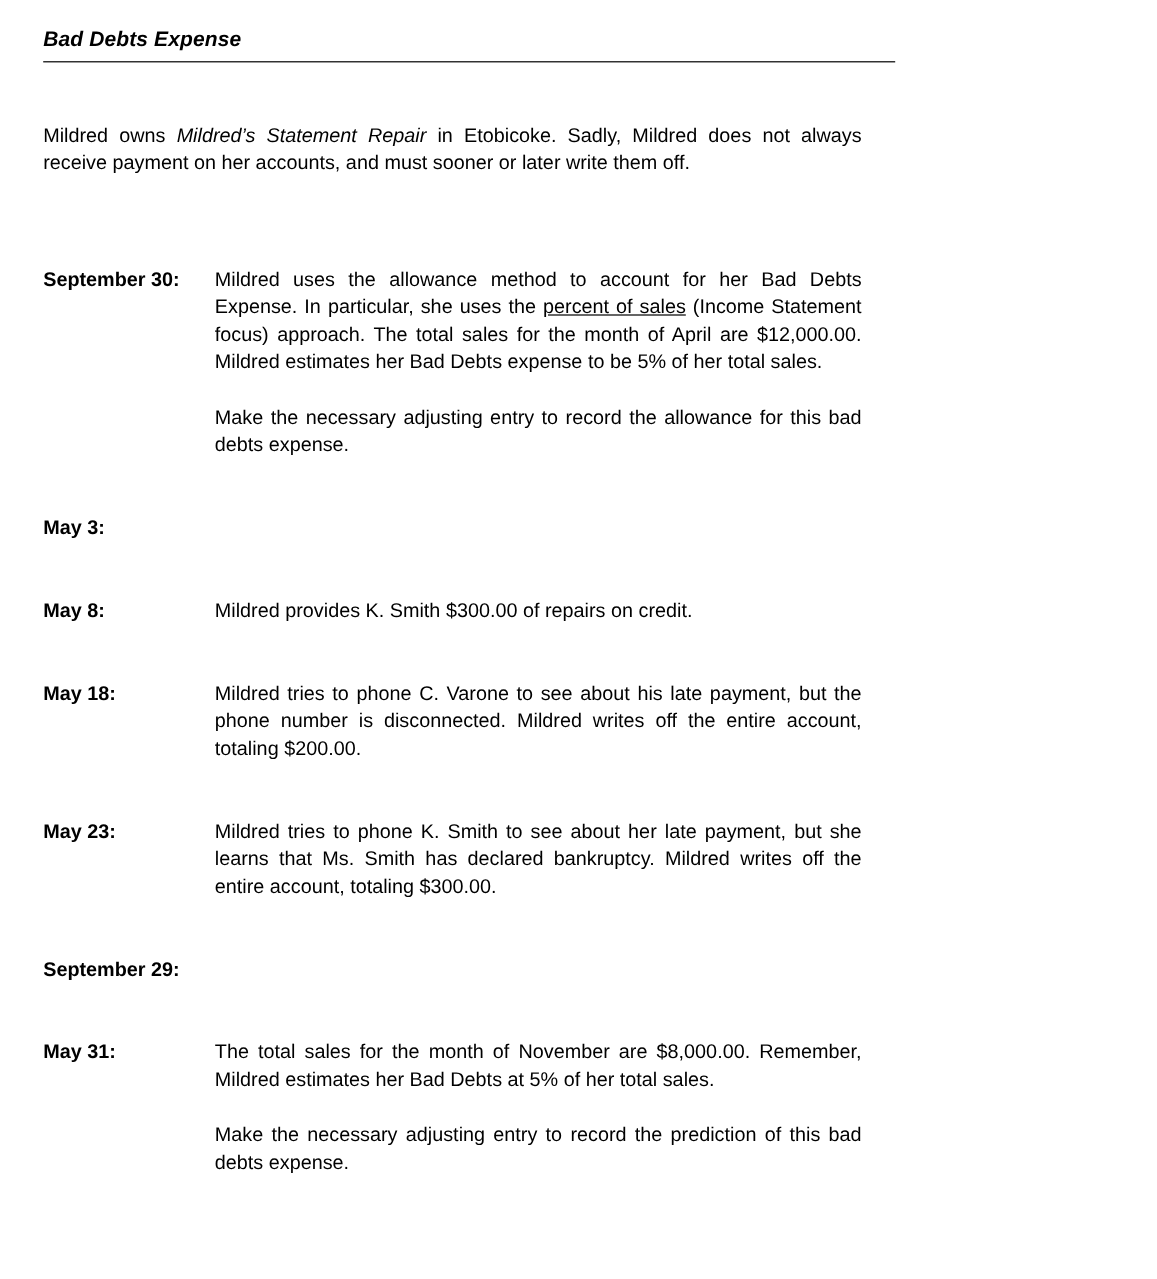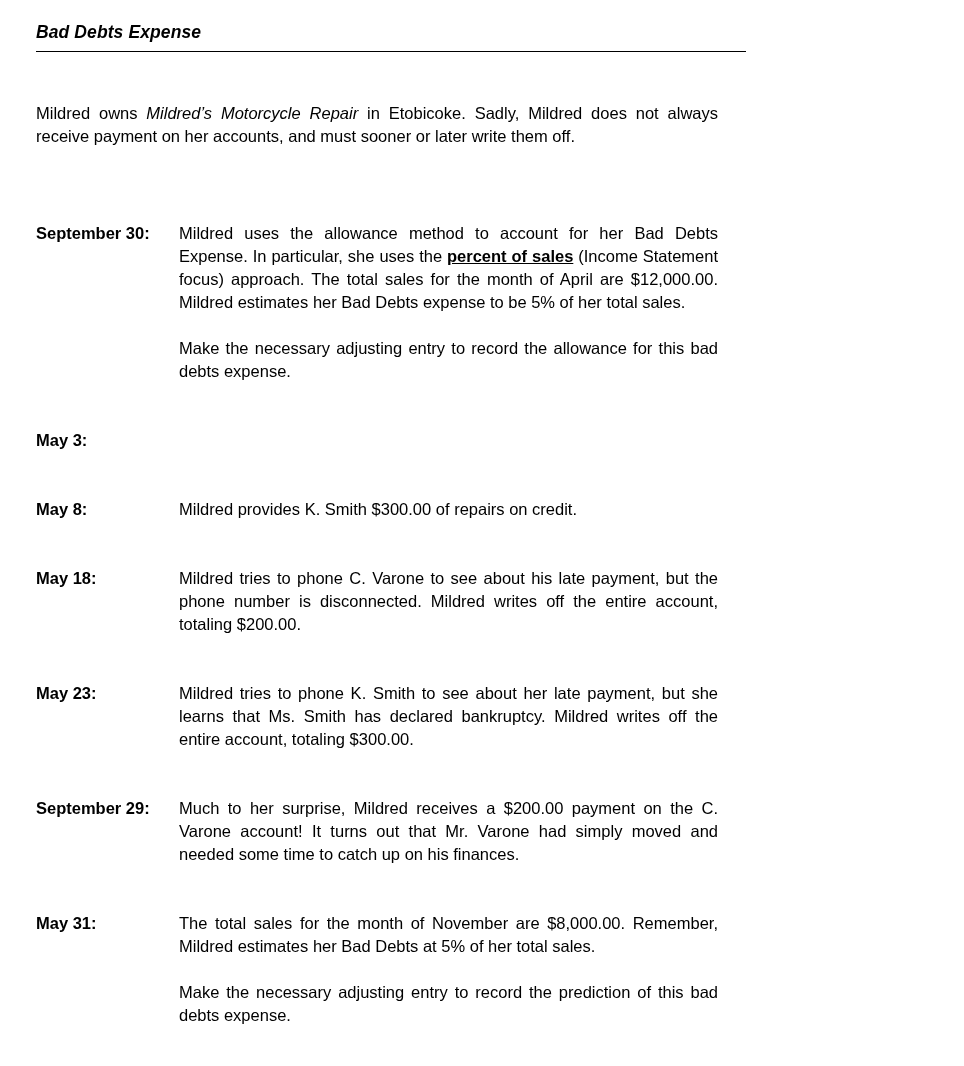--- a/index.html
+++ b/index.html
@@ -66,34 +66,34 @@
   .entry-body p {
     margin: 0;
     font-size: 16.5px;
     line-height: 23px;
     text-align: justify;
   }
   .entry-body p + p {
     margin-top: 23px;
   }
   .emphasis-bold-underline {
-    font-weight: bold;
+    font-weight: normal;
     text-decoration: underline;
   }
 </style>
 </head>
 <body>
 
 <div class="page">
 
   <header class="doc-header">
     <h1 class="doc-title">Bad Debts Expense</h1>
   </header>
 
-  <p class="intro"><span>Mildred owns </span><span class="company">Mildred’s Motorcycle Repair</span><span> in Etobicoke. Sadly, Mildred does not always receive payment on her accounts, and must sooner or later write them off.</span></p>
+  <p class="intro"><span>Mildred owns </span><span class="company">Mildred’s Statement Repair</span><span> in Etobicoke. Sadly, Mildred does not always receive payment on her accounts, and must sooner or later write them off.</span></p>
 
   <section class="entries">
 
     <div class="entry">
       <div class="entry-date">September 30:</div>
       <div class="entry-body">
         <p><span>Mildred uses the allowance method to account for her Bad Debts Expense. In particular, she uses the </span><span class="emphasis-bold-underline">percent of sales</span><span> (Income Statement focus) approach. The total sales for the month of April are $12,000.00. Mildred estimates her Bad Debts expense to be 5% of her total sales.</span></p>
         <p>Make the necessary adjusting entry to record the allowance for this bad debts expense.</p>
       </div>
     </div>
@@ -118,23 +118,20 @@
 
     <div class="entry">
       <div class="entry-date">May 23:</div>
       <div class="entry-body">
         <p>Mildred tries to phone K. Smith to see about her late payment, but she learns that Ms. Smith has declared bankruptcy. Mildred writes off the entire account, totaling $300.00.</p>
       </div>
     </div>
 
     <div class="entry">
       <div class="entry-date">September 29:</div>
-      <div class="entry-body">
-        <p>Much to her surprise, Mildred receives a $200.00 payment on the C. Varone account! It turns out that Mr. Varone had simply moved and needed some time to catch up on his finances.</p>
-      </div>
     </div>
 
     <div class="entry">
       <div class="entry-date">May 31:</div>
       <div class="entry-body">
         <p>The total sales for the month of November are $8,000.00. Remember, Mildred estimates her Bad Debts at 5% of her total sales.</p>
         <p>Make the necessary adjusting entry to record the prediction of this bad debts expense.</p>
       </div>
     </div>
 

